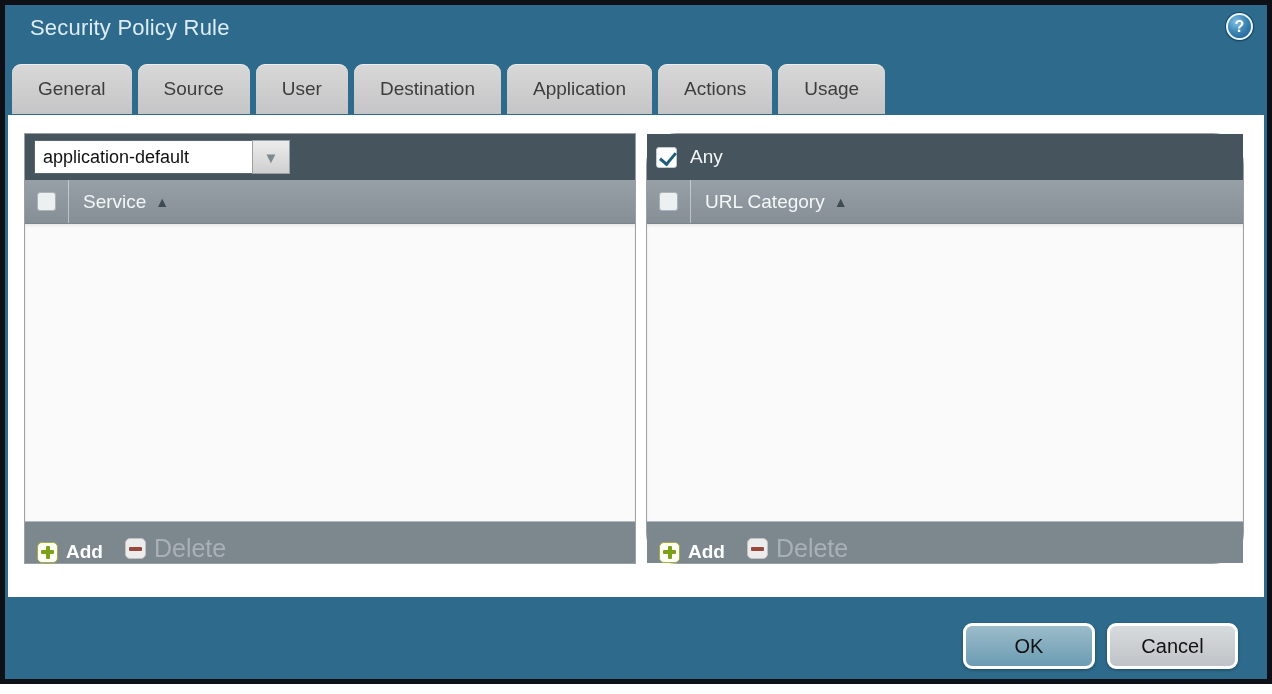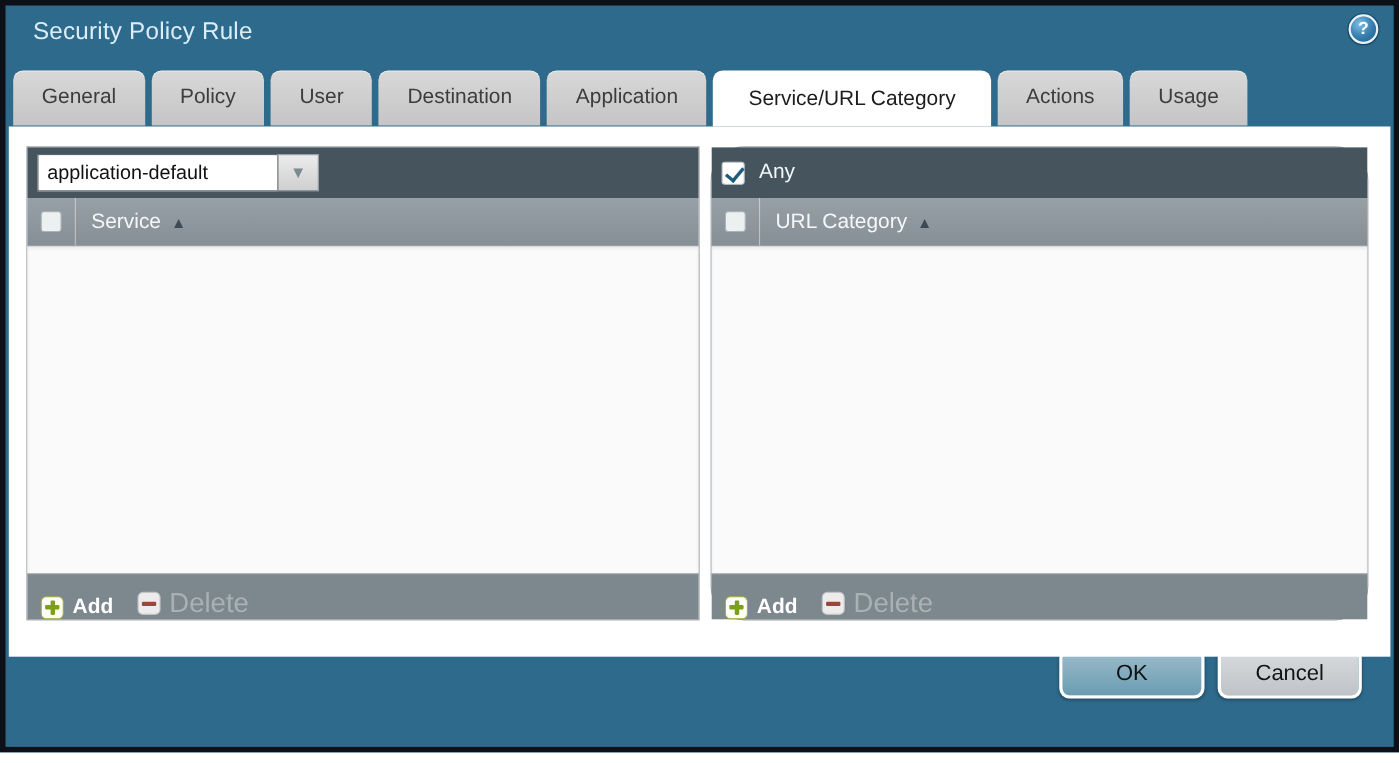--- a/index.html
+++ b/index.html
@@ -113,21 +113,21 @@
   .minus-icon { background:#ececec; border:1px solid #c2c2c2; }
   .minus-icon::before {
     content:""; position:absolute; left:3px; top:7.5px; width:13px; height:4px;
     background:#97473c; border-radius:1px;
   }
   .add-label { color:#ffffff; font-size:19px; font-weight:bold; }
   .delete-label { color:#a9b1b6; font-size:25px; }
   .footer-btn.disabled { cursor:default; }
   
   .action-btn {
-    position:absolute; top:589px; height:46px; border-radius:9px;
+    position:absolute; top:623px; height:46px; border-radius:9px;
     border:3px solid #ffffff; font-family:"Liberation Sans", sans-serif;
     font-size:20px; color:#121212; cursor:pointer;
     box-shadow:0 1px 3px rgba(0,0,0,0.35);
   }
   .ok-btn {
     left:963px; width:132px;
     background:linear-gradient(#9cbcca,#6b9cb3);
   }
   .cancel-btn {
     left:1107px; width:131px;
@@ -137,25 +137,24 @@
 </head>
 <body>
 
 <div class="frame">
 
   <div class="title">Security Policy Rule</div>
   <div class="help-icon">?</div>
 
   <div class="tabs">
     <div class="tab">General</div>
-    <div class="tab">Policy</div>
+    <div class="tab">Source</div>
     <div class="tab">User</div>
     <div class="tab">Destination</div>
     <div class="tab">Application</div>
-    <div class="tab active">Service/URL Category</div>
     <div class="tab">Actions</div>
     <div class="tab">Usage</div>
   </div>
 
   <div class="content">
 
     <div class="panel panel-left">
       <div class="panel-toolbar">
         <div class="combo">
           <input class="combo-input" type="text" value="application-default" style="">

